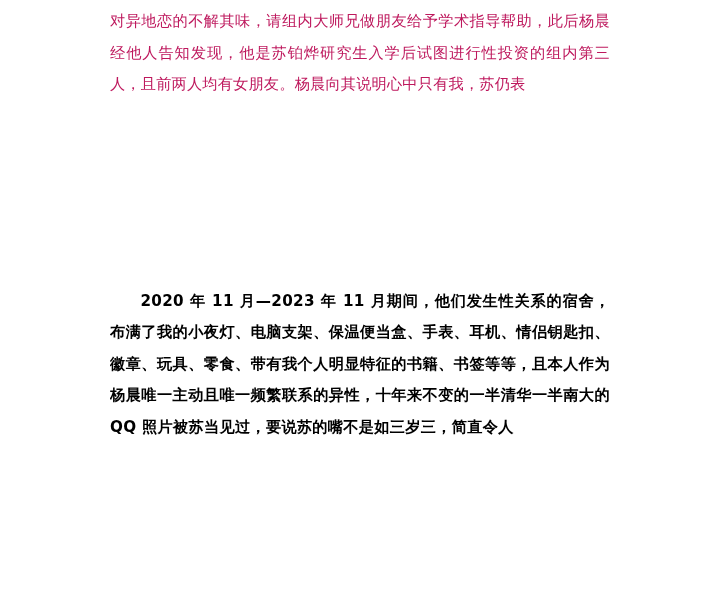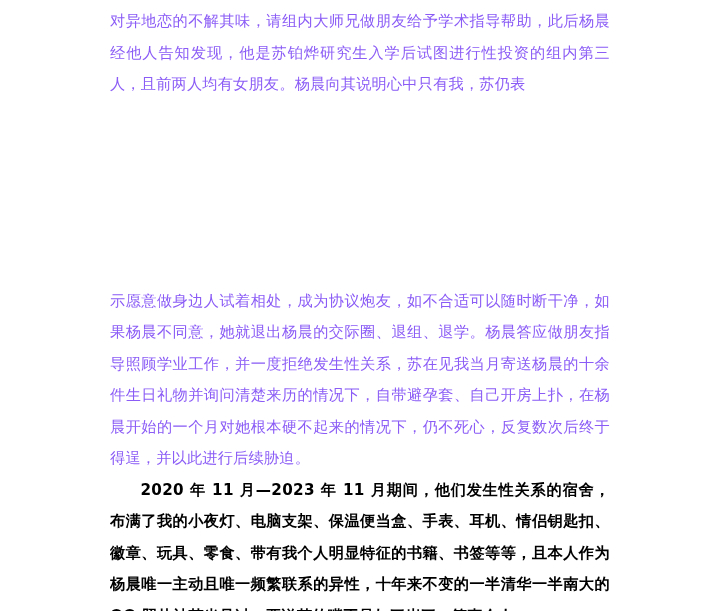--- a/index.html
+++ b/index.html
@@ -22,21 +22,21 @@
     box-sizing: border-box;
     padding: 0 110px 0 110px;
   }
   .para {
     font-size: 15.2px;
     line-height: 31.5px;
     text-align: justify;
     text-justify: inter-ideograph;
     letter-spacing: 0.2px;
     margin: 0;
-    color: #8b5cf6;
+    color: #be185d;
   }
   .para.block-a {
     padding-top: 6px;
   }
   .gap {
     height: 185px;
   }
   .para.block-b {
     padding-top: 0px;
   }
@@ -52,19 +52,18 @@
 </style>
 </head>
 <body>
 
 <div class="page">
 
   <p class="para block-a">对异地恋的不解其味，请组内大师兄做朋友给予学术指导帮助，此后杨晨经他人告知发现，他是苏铂烨研究生入学后试图进行性投资的组内第三人，且前两人均有女朋友。杨晨向其说明心中只有我，苏仍表</p>
 
   <div class="gap"></div>
 
-  <p class="para block-b">示愿意做身边人试着相处，成为协议炮友，如不合适可以随时断干净，如果杨晨不同意，她就退出杨晨的交际圈、退组、退学。杨晨答应做朋友指导照顾学业工作，并一度拒绝发生性关系，苏在见我当月寄送杨晨的十余件生日礼物并询问清楚来历的情况下，自带避孕套、自己开房上扑，在杨晨开始的一个月对她根本硬不起来的情况下，仍不死心，反复数次后终于得逞，并以此进行后续胁迫。</p>
 
   <div class="clip-last">
     <p class="para block-c">2020 年 11 月—2023 年 11 月期间，他们发生性关系的宿舍，布满了我的小夜灯、电脑支架、保温便当盒、手表、耳机、情侣钥匙扣、徽章、玩具、零食、带有我个人明显特征的书籍、书签等等，且本人作为杨晨唯一主动且唯一频繁联系的异性，十年来不变的一半清华一半南大的 QQ 照片被苏当见过，要说苏的嘴不是如三岁三，简直令人</p>
   </div>
 
 </div>
 
 </body></html>

